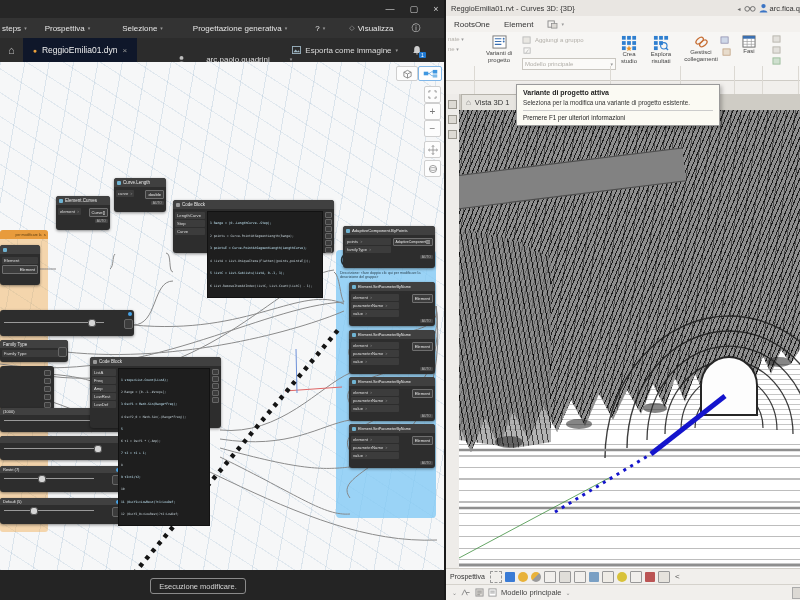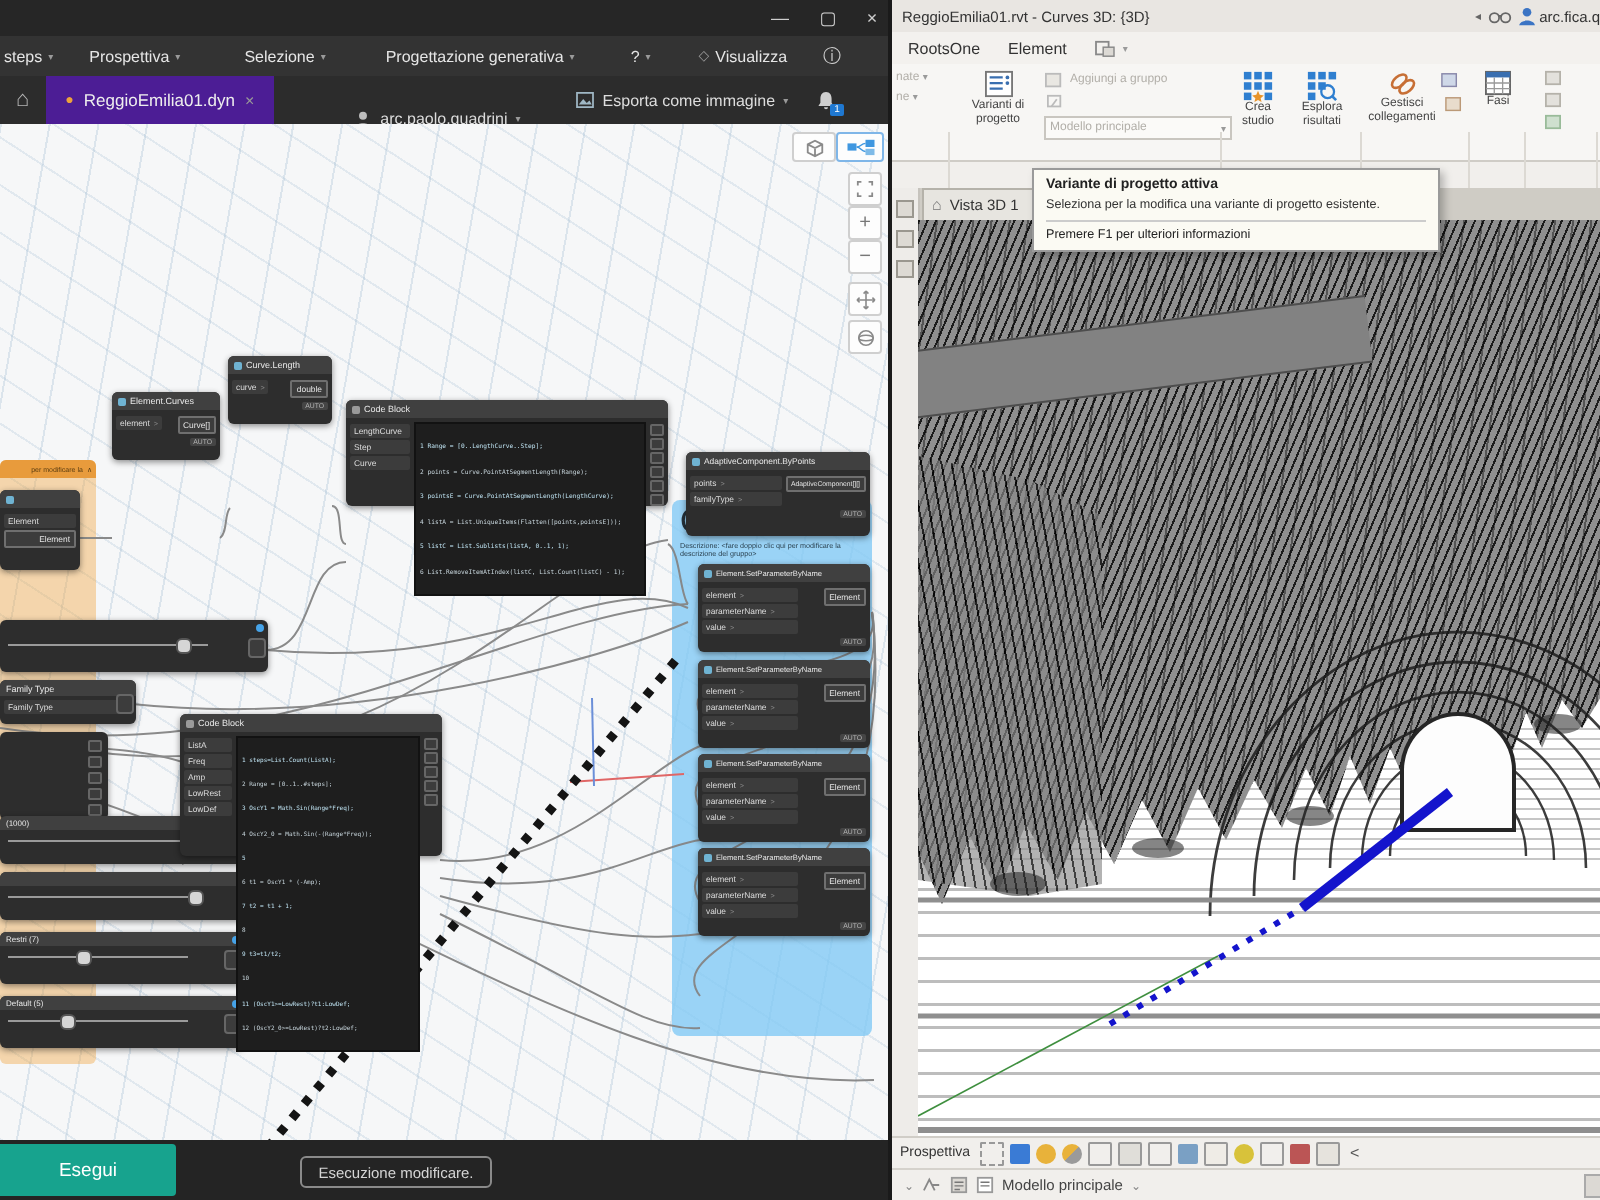--- a/index.html
+++ b/index.html
@@ -7,25 +7,25 @@
   .abs{position:absolute;}
   
   #dyn{left:0;top:0;width:444px;height:600px;background:#2b2b2b;}
   #dyn-title{left:0;top:0;width:444px;height:18px;background:#262626;}
   .winbtn{color:#cfcfcf;font-size:9px;line-height:18px;text-align:center;width:20px;top:0;height:18px;}
   #dyn-menu{left:0;top:18px;width:444px;height:20px;background:#333333;display:flex;align-items:center;}
   .menu-item{color:#e6e6e6;font-size:8px;white-space:nowrap;display:flex;align-items:center;gap:3px;padding:0 9px;height:100%;}
   .caret{color:#9a9a9a;font-size:5px;}
   #dyn-tabs{left:0;top:38px;width:444px;height:24px;background:#2c2c2c;display:flex;align-items:center;}
   .home-g{color:#b5b5b5;font-size:11px;padding:0 8px;}
-  #dyn-tab{background:#4c1d95;height:100%;display:flex;align-items:center;gap:5px;padding:0 10px;color:#eee;font-size:8.5px;}
+  #dyn-tab{background:#0f172a;height:100%;display:flex;align-items:center;gap:5px;padding:0 10px;color:#eee;font-size:8.5px;}
   .tabdot{color:#eda23c;font-size:7px;}
   .tabx{color:#999;font-size:8px;}
-  .acct{display:flex;align-items:center;gap:4px;color:#ddd;font-size:8px;margin-left:40px;margin-top:18px;}
-  .exportb{display:flex;align-items:center;gap:4px;color:#ddd;font-size:8px;margin-left:28px;}
+  .acct{display:flex;align-items:center;gap:20px;color:#ddd;font-size:8px;margin-left:40px;margin-top:18px;}
+  .exportb{display:flex;align-items:center;gap:4px;color:#ddd;font-size:8px;}
   #bell{margin-left:14px;position:relative;}
   #bell .badge{position:absolute;left:7px;top:7px;background:#1f78d1;color:#fff;font-size:5px;padding:0 2px;border-radius:1px;}
   #dyn-canvas{left:0;top:62px;width:444px;height:508px;background:#f6f7f8;overflow:hidden;
     background-image:repeating-linear-gradient(100deg,rgba(150,180,205,.28) 0 1px,transparent 1px 24px),
                      repeating-linear-gradient(33deg,rgba(150,180,205,.22) 0 1px,transparent 1px 20px);}
   
   #grp-in{left:0;top:168px;width:48px;height:302px;background:rgba(240,166,66,.42);border-radius:3px;z-index:1;}
   #grp-in .gh{height:9px;background:#e89b3c;border-radius:3px 3px 0 0;color:#5a3c10;font-size:3.5px;display:flex;align-items:center;justify-content:flex-end;gap:2px;padding:0 2px;overflow:hidden;}
   #grp-out{left:336px;top:188px;width:100px;height:268px;background:rgba(128,201,245,.78);border-radius:4px;z-index:1;}
   #grp-out .t{font-size:17px;color:#26323a;margin:1px 4px 0;font-weight:500;letter-spacing:.5px;}
@@ -574,23 +574,20 @@
       </div>
       <div class="abs cvbtn" style="left:424px;top:98px;width:15px;height:15px">
         <svg width="10" height="10" viewBox="0 0 10 10">
             <circle cx="5" cy="5" r="3.6" fill="none" stroke="#8a8a8a" stroke-width="0.8"></circle>
             <ellipse cx="5" cy="5" rx="3.6" ry="1.4" fill="none" stroke="#8a8a8a" stroke-width="0.7"></ellipse>
           </svg>
       </div>
     </div>
 
     <div id="runbar" class="abs"></div>
-    <div id="runbtn" class="abs">
-        <span>Esegui</span>
-      </div>
     <div id="runstatus" class="abs">
         <span>Esecuzione modificare.</span>
       </div>
   </div>
 
   <div id="rvt" class="abs">
 
     <div id="rvt-title" class="abs">
       <span style="margin-left:5px;white-space:nowrap">ReggioEmilia01.rvt - Curves 3D: {3D}</span>
       <span style="margin-left:auto;color:#666;font-size:6px">◂</span>

